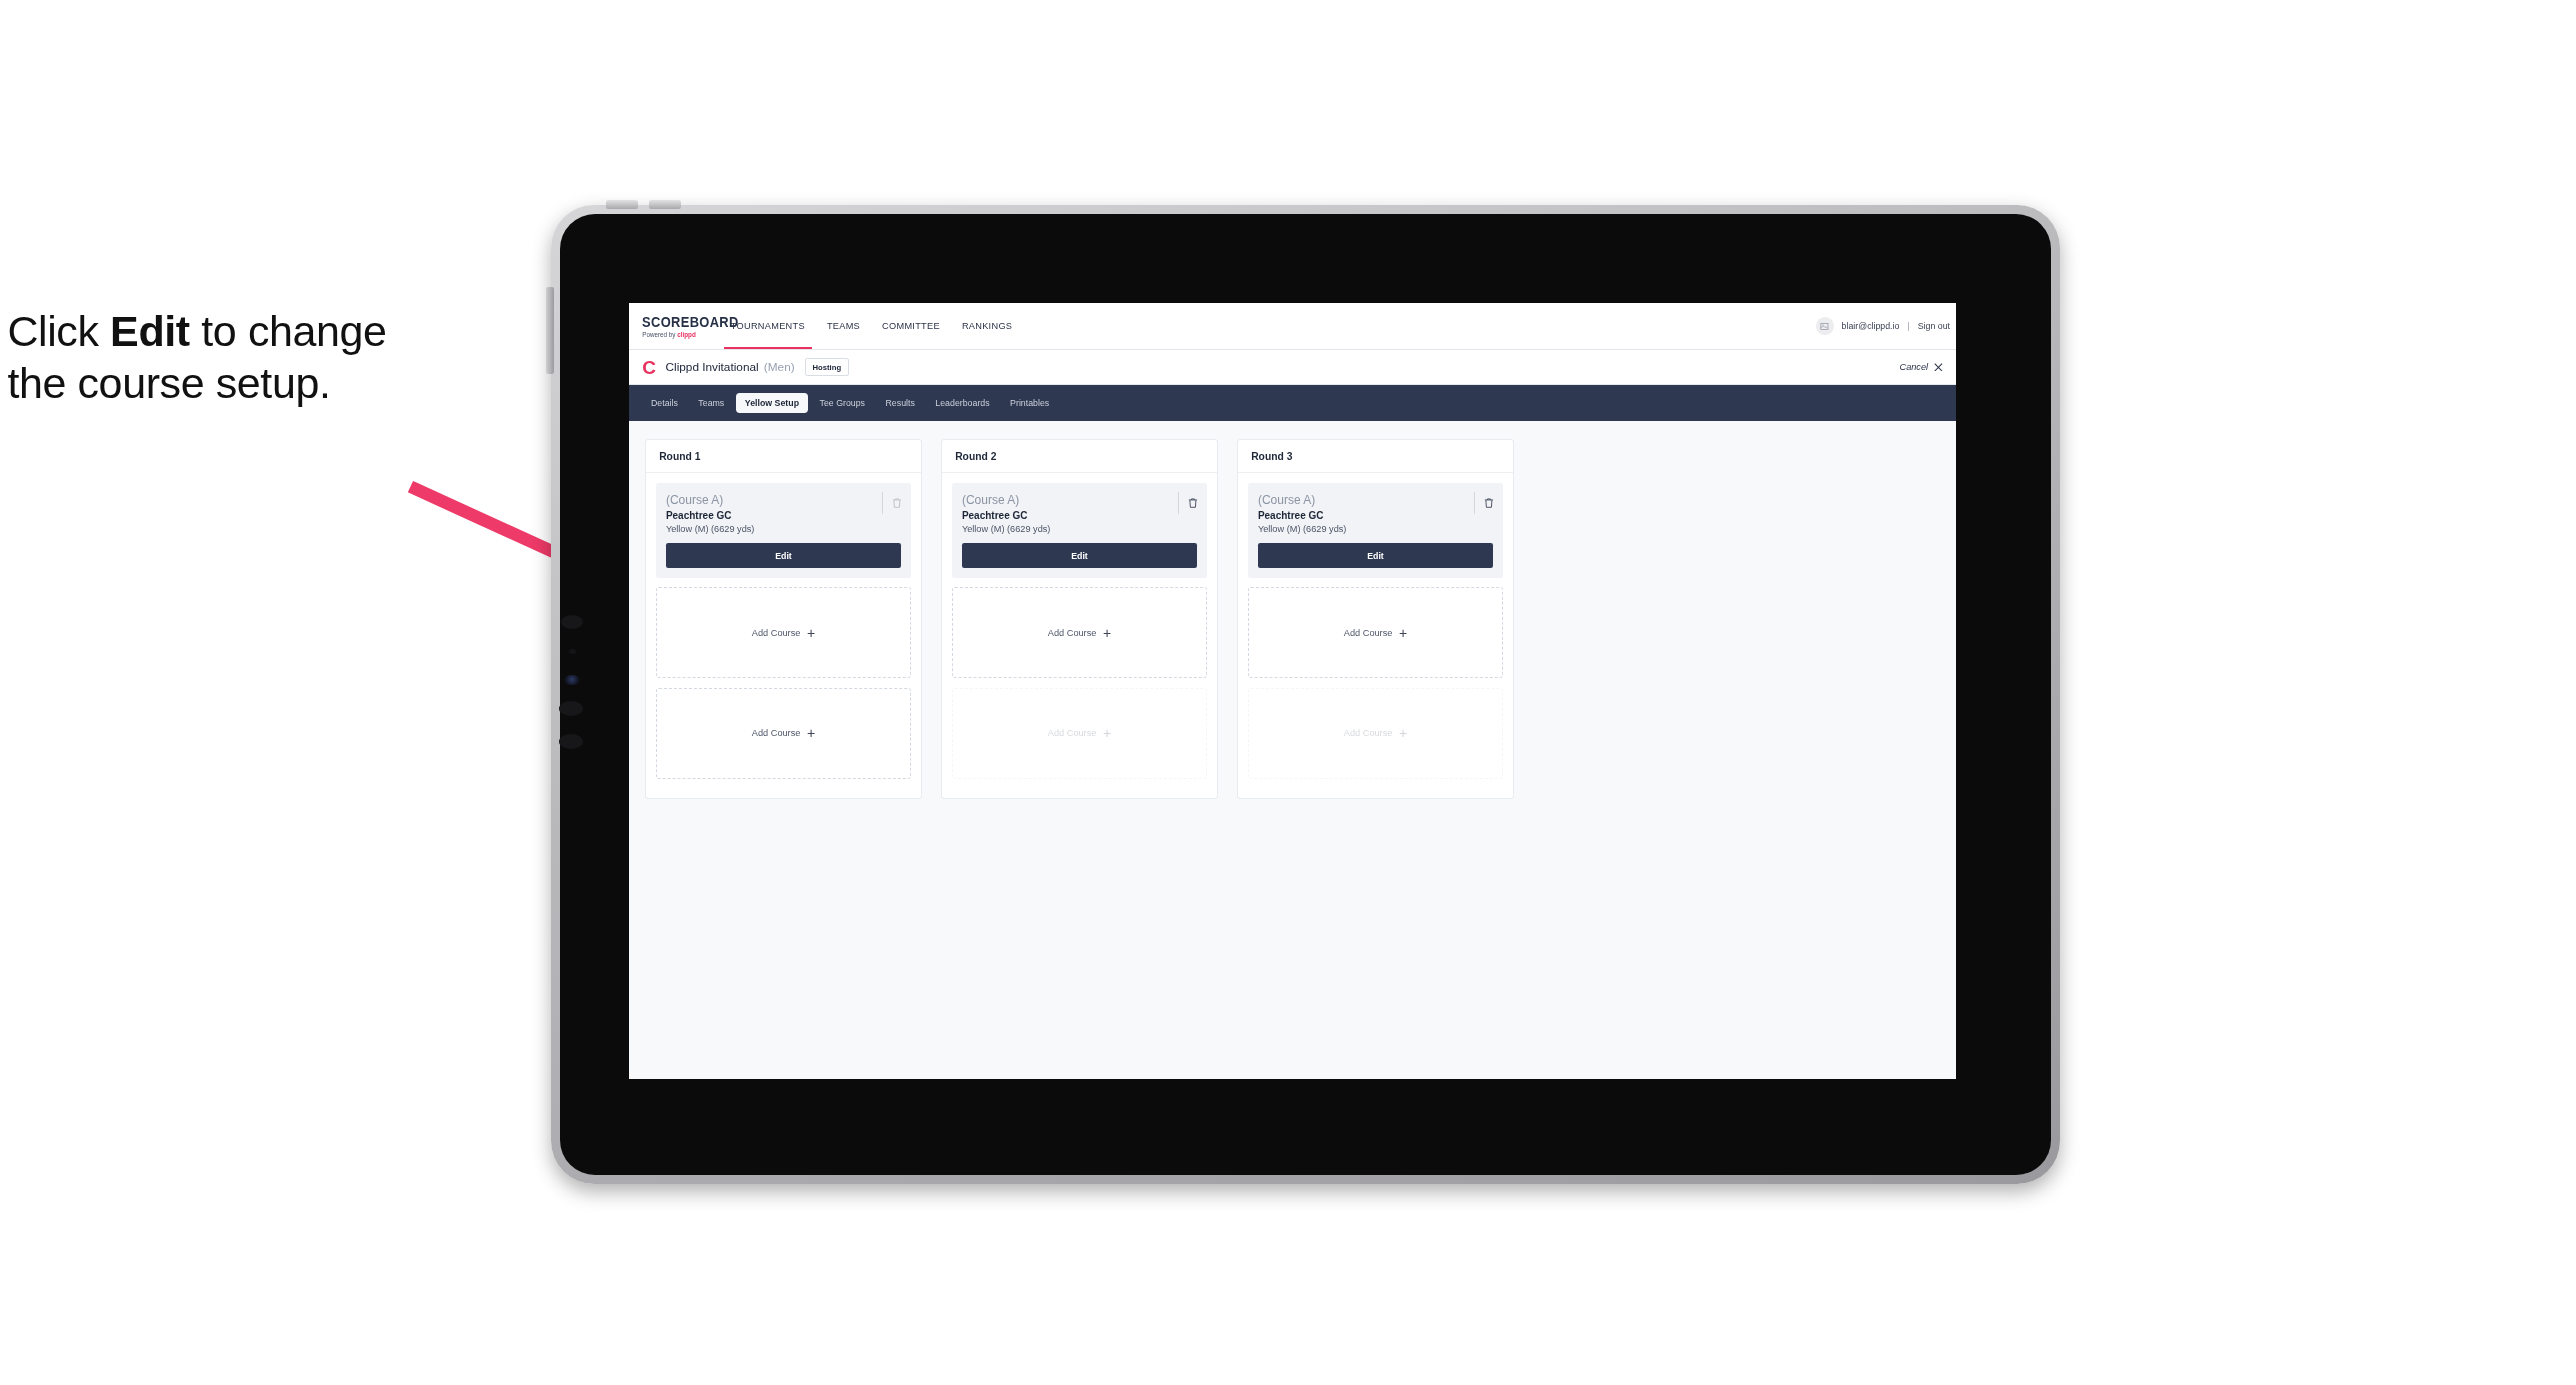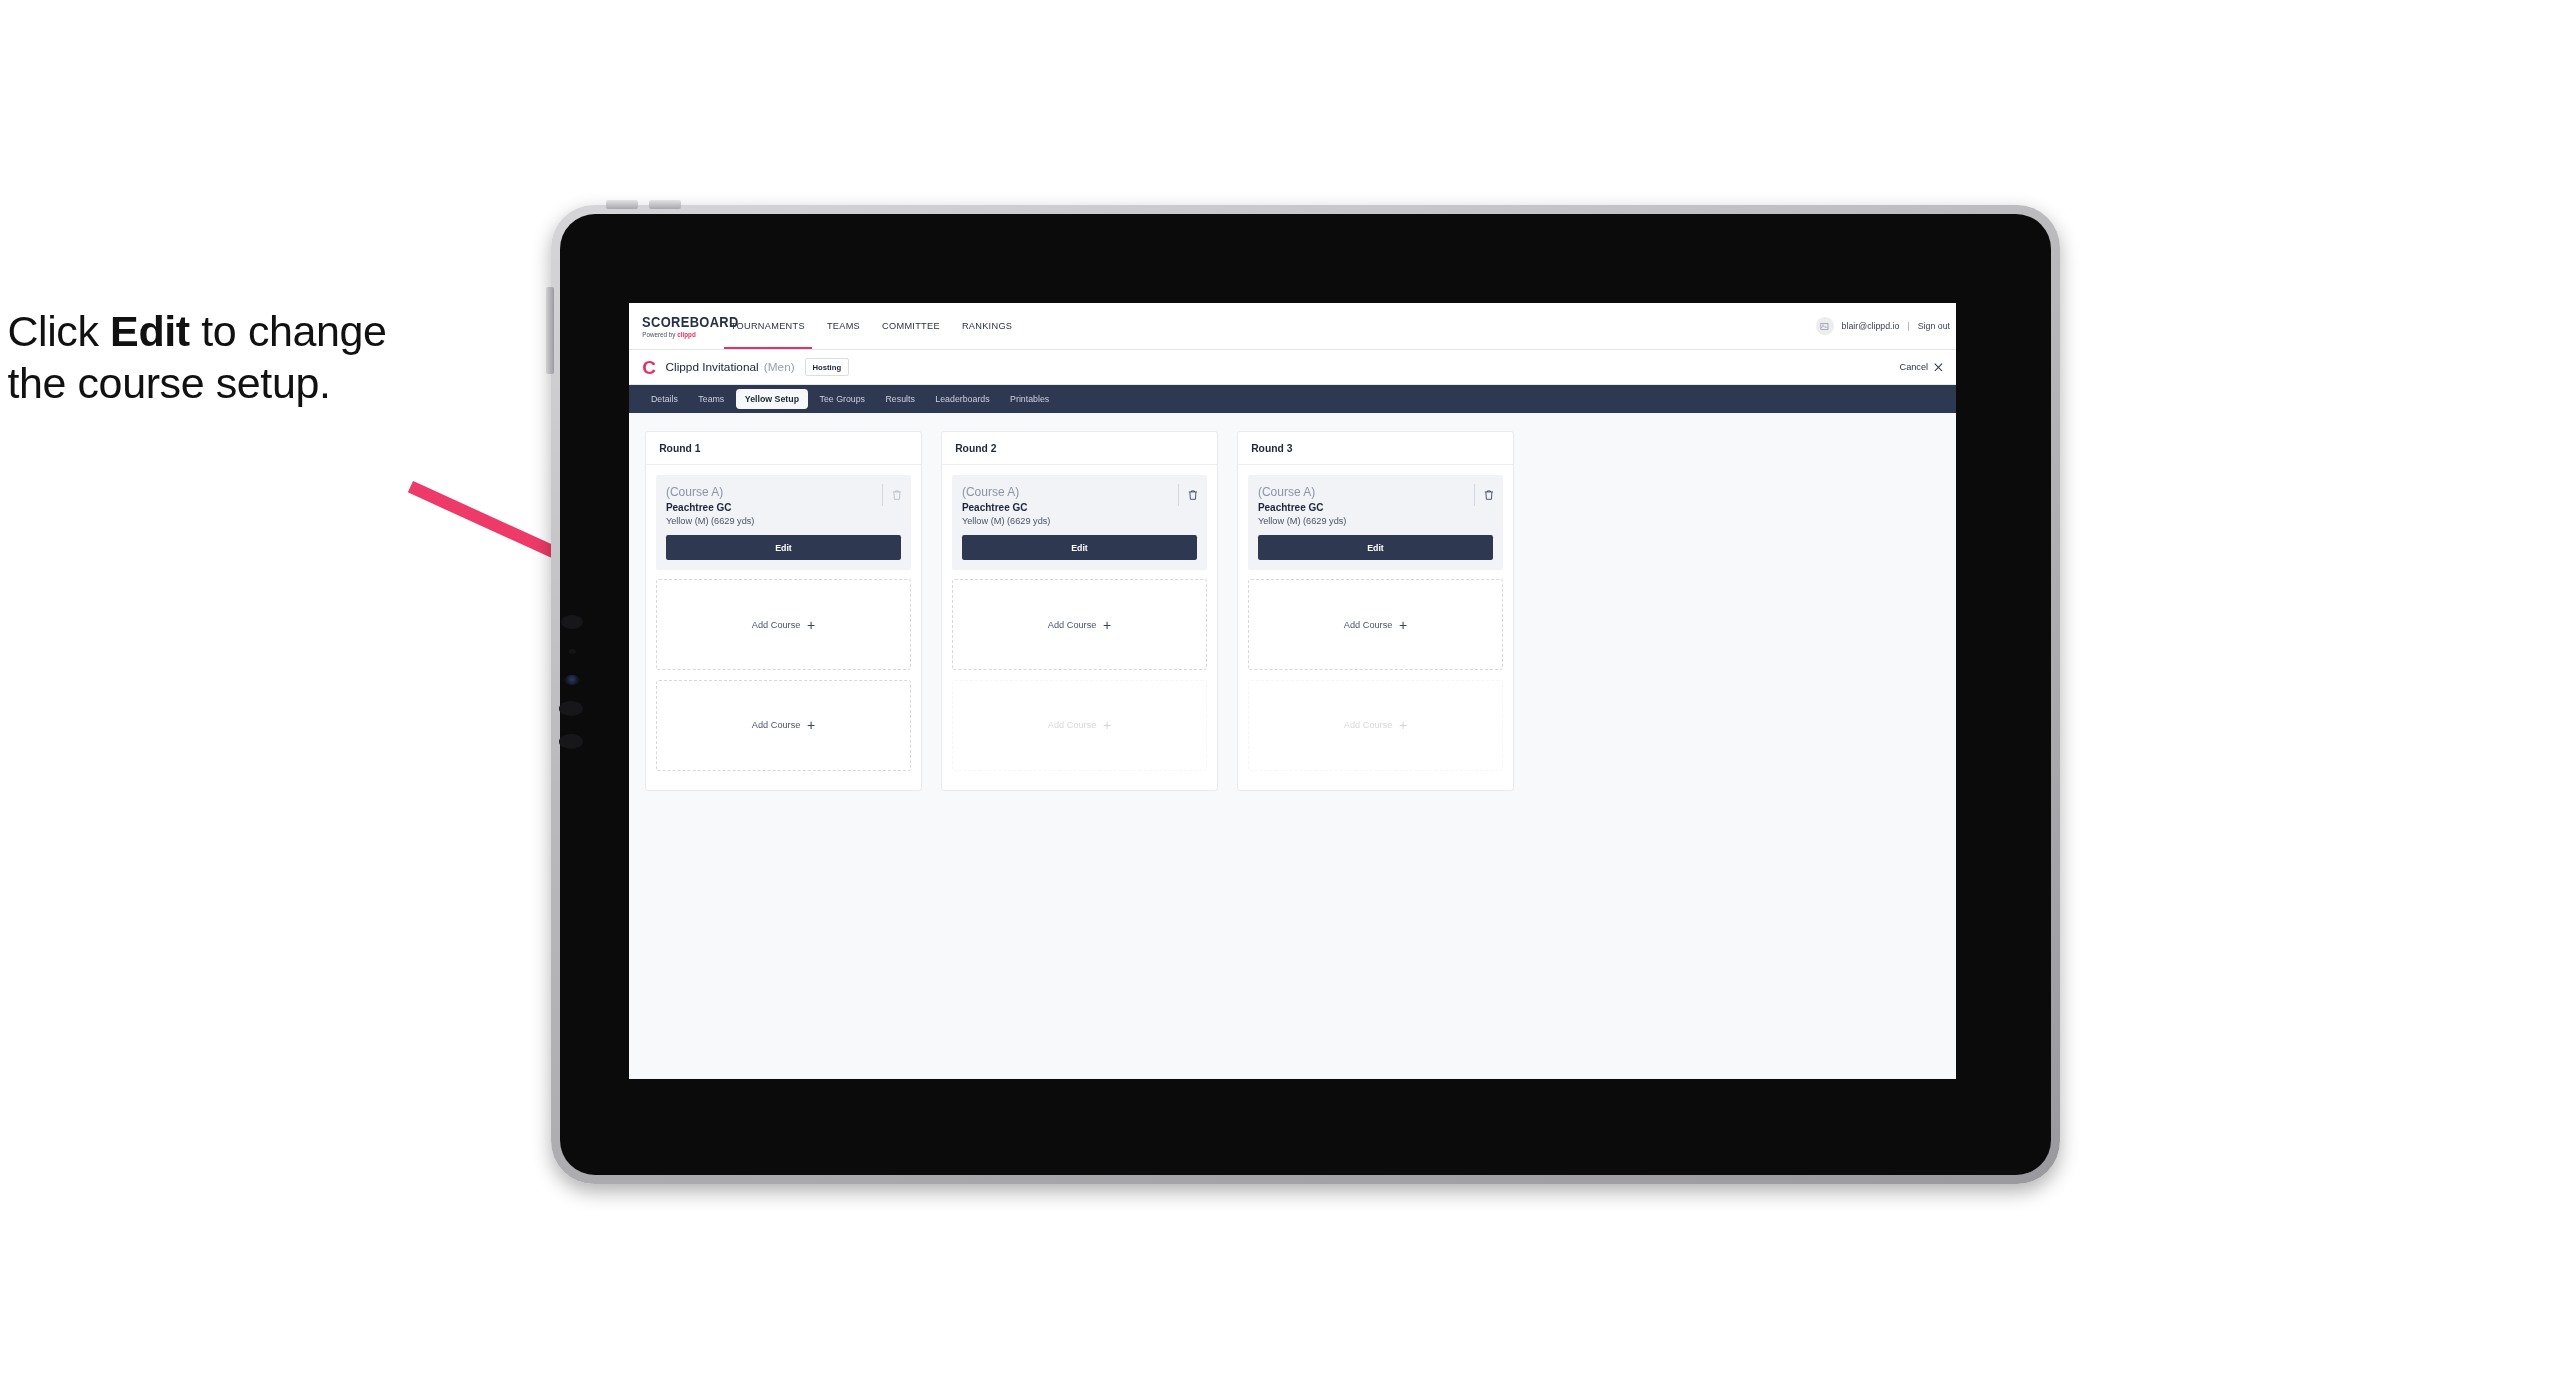--- a/index.html
+++ b/index.html
@@ -167,26 +167,27 @@
     font-size: 7.7px;
     font-weight: 700;
     color: #222a3d;
     cursor: pointer;
   }
   #cancel-btn {
     margin-left: auto;
     display: flex; align-items: center; gap: 5.9px;
     font-size: 9.2px; color: #2b3247;
     cursor: pointer;
+    font-style: italic;
   }
   #cancel-btn svg { width: 8.8px; height: 8.8px; }
 
   
   #tabbar {
-    height: 28px;
+    height: 36px;
     background: #2e3850;
     display: flex; align-items: center;
     padding: 0 13.2px;
     gap: 2.9px;
   }
   .tab {
     font-size: 8.8px;
     color: #ccd1dc;
     padding: 5.2px 8.8px;
     border-radius: 3.7px;

